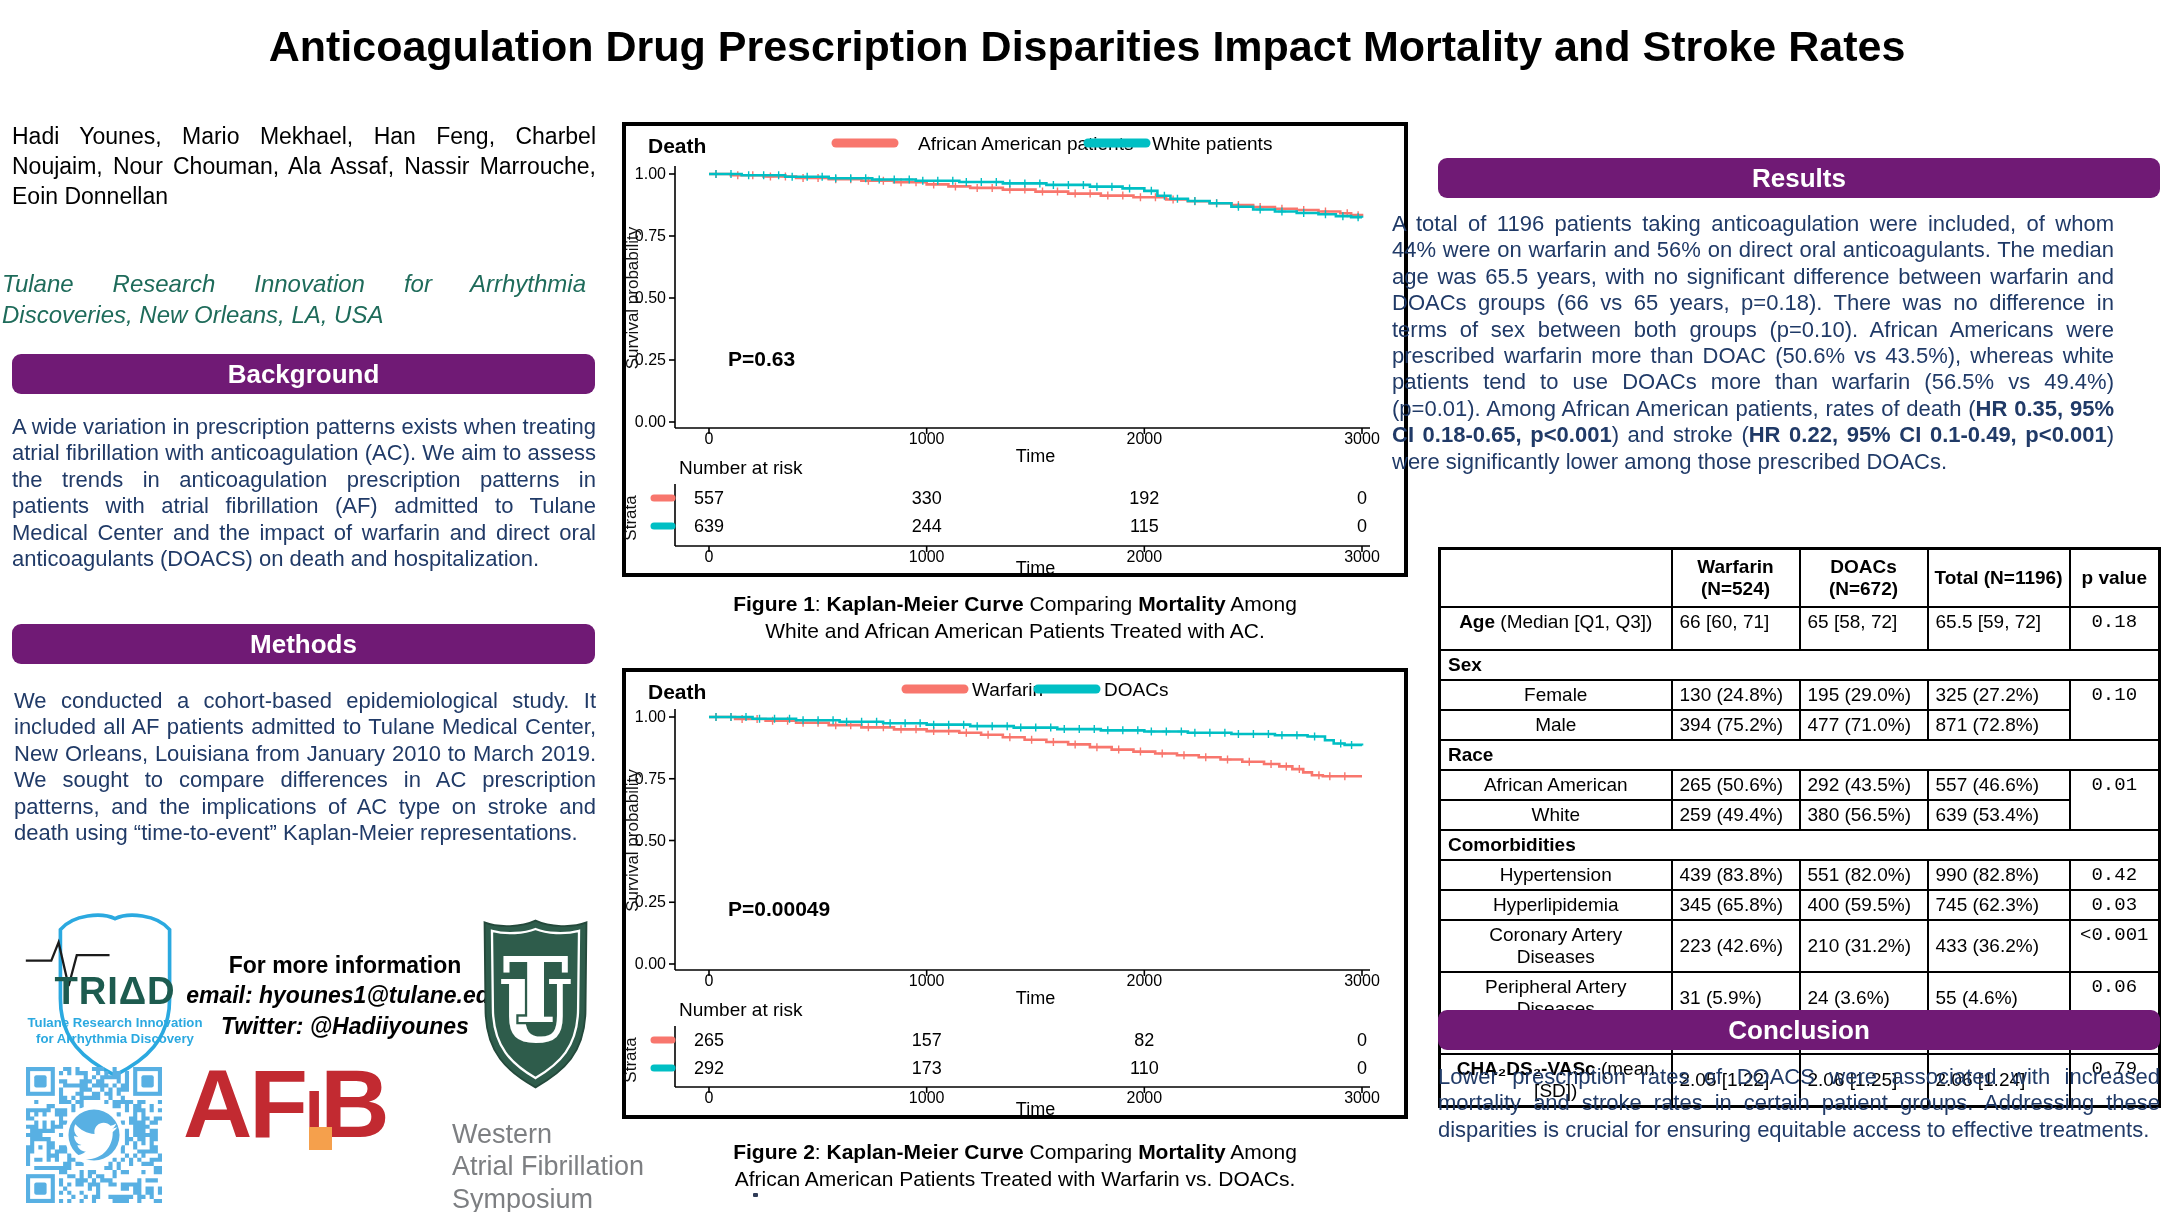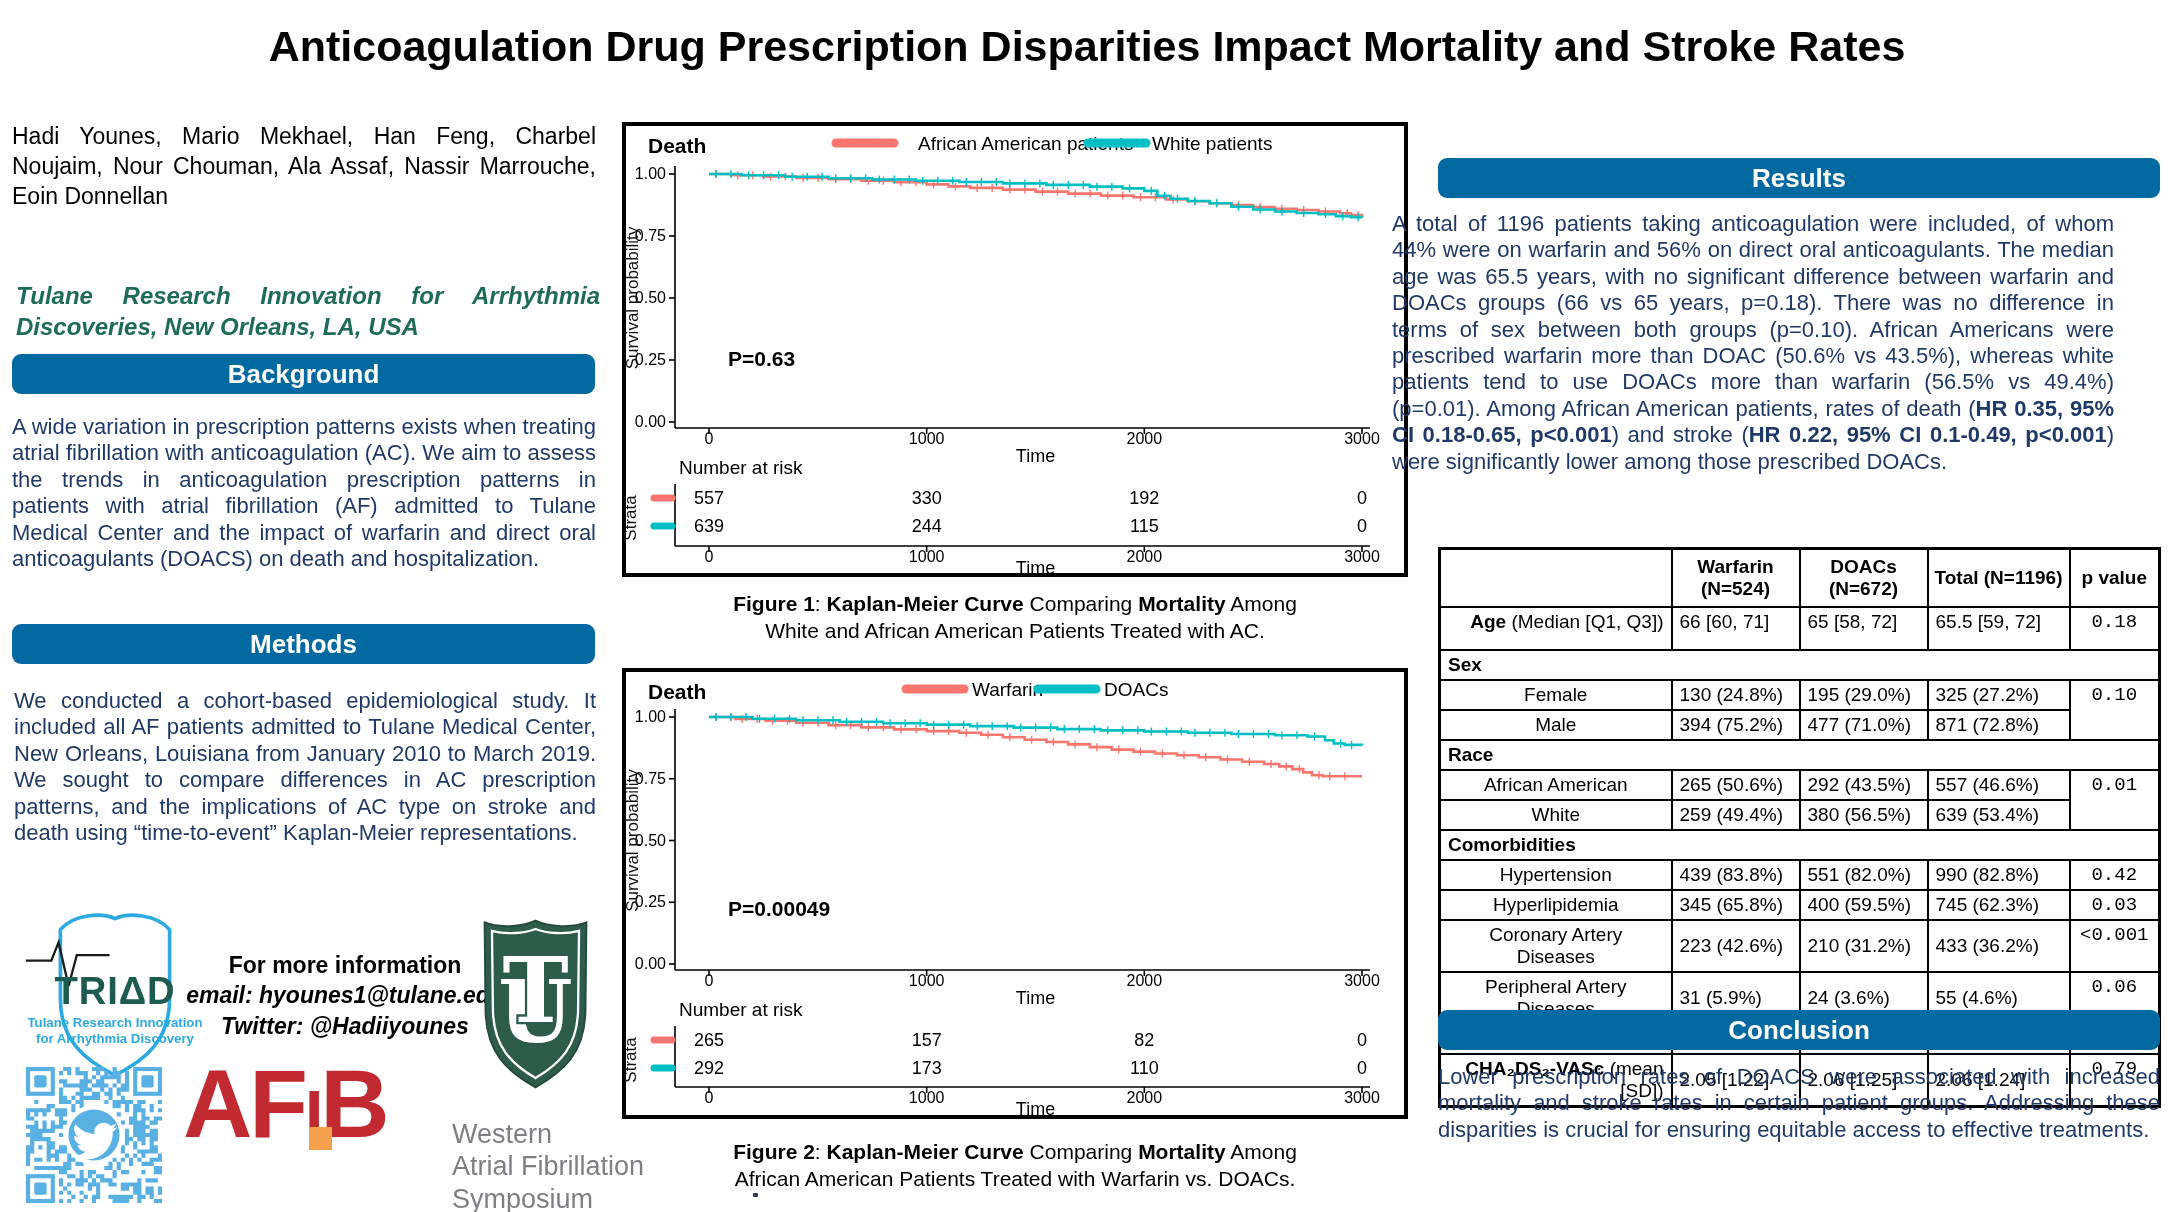--- a/index.html
+++ b/index.html
@@ -2,22 +2,22 @@
 <html><head>
 <meta charset="utf-8">
 <style>
   html,body{margin:0;padding:0;background:#fff;}
   #poster{position:relative;width:2172px;height:1212px;background:#ffffff;overflow:hidden;
           font-family:"Liberation Sans", sans-serif;}
   .abs{position:absolute;}
   #page-title{top:22px;left:0;width:2174px;text-align:center;font-size:43px;font-weight:bold;color:#000;}
   .para{position:absolute;text-align:justify;color:#203A67;font-size:22px;line-height:1.2;}
   #authors{left:12px;top:122px;width:584px;color:#000;font-size:23px;line-height:1.3;}
-  #affiliation{left:16px;top:268px;width:584px;color:#1E6B5A;font-weight:bold;font-style:italic;font-size:24px;line-height:1.3;margin-top:12px;}
-  .bar{position:absolute;background:#0369a1;color:#fff;font-weight:bold;text-align:center;
+  #affiliation{left:2px;top:268px;width:584px;color:#1E6B5A;font-weight:normal;font-style:italic;font-size:24px;line-height:1.3;}
+  .bar{position:absolute;background:#701a75;color:#fff;font-weight:bold;text-align:center;
        border-radius:9px;font-size:26px;height:40px;line-height:40px;}
   #bg-bar{left:12px;top:354px;width:583px;}
   #bg-text{left:12px;top:414px;width:584px;}
   #me-bar{left:12px;top:624px;width:583px;}
   #me-text{left:14px;top:688px;width:582px;}
   #contact{left:186px;top:950px;width:318px;text-align:center;color:#000;font-size:23px;line-height:1.32;}
   #contact .c1{font-weight:bold;}
   #contact .c2{font-weight:bold;font-style:italic;}
   #triad-logo{left:24px;top:903px;width:182px;height:188px;}
   #tulane-logo{left:479px;top:916px;width:113px;height:176px;}
@@ -36,21 +36,21 @@
   #res-bar{left:1438px;top:158px;width:722px;}
   #res-text{left:1392px;top:211px;width:722px;}
   #con-bar{left:1438px;top:1010px;width:722px;}
   #con-text{left:1438px;top:1064px;width:722px;}
   #ac-table{position:absolute;left:1438px;top:547px;width:722px;border-collapse:collapse;
             table-layout:fixed;font-size:19px;color:#000;background:#fff;}
   #ac-table th,#ac-table td{border:2px solid #000;padding:3px 7px;overflow:hidden;}
   #ac-table{border:3px solid #000;}
   #ac-table thead th{font-weight:bold;text-align:center;vertical-align:middle;padding:6px 3px;}
   #ac-table td.lab-c{text-align:center;}
-  #ac-table td.lab-l{text-align:right;}
+  #ac-table td.lab-l{text-align:center;}
   #ac-table tr.section td{font-weight:bold;text-align:left;}
   #ac-table td.pcell{vertical-align:top;text-align:center;font-family:Liberation Mono, monospace;}
   #ac-table tr.tall td{padding-bottom:16px;vertical-align:top;}
   #stray-dot{left:753px;top:1193px;width:5px;height:4px;background:#2F3B57;border-radius:1px;}
 </style>
 </head>
 <body>
 
 <div id="poster">
 

